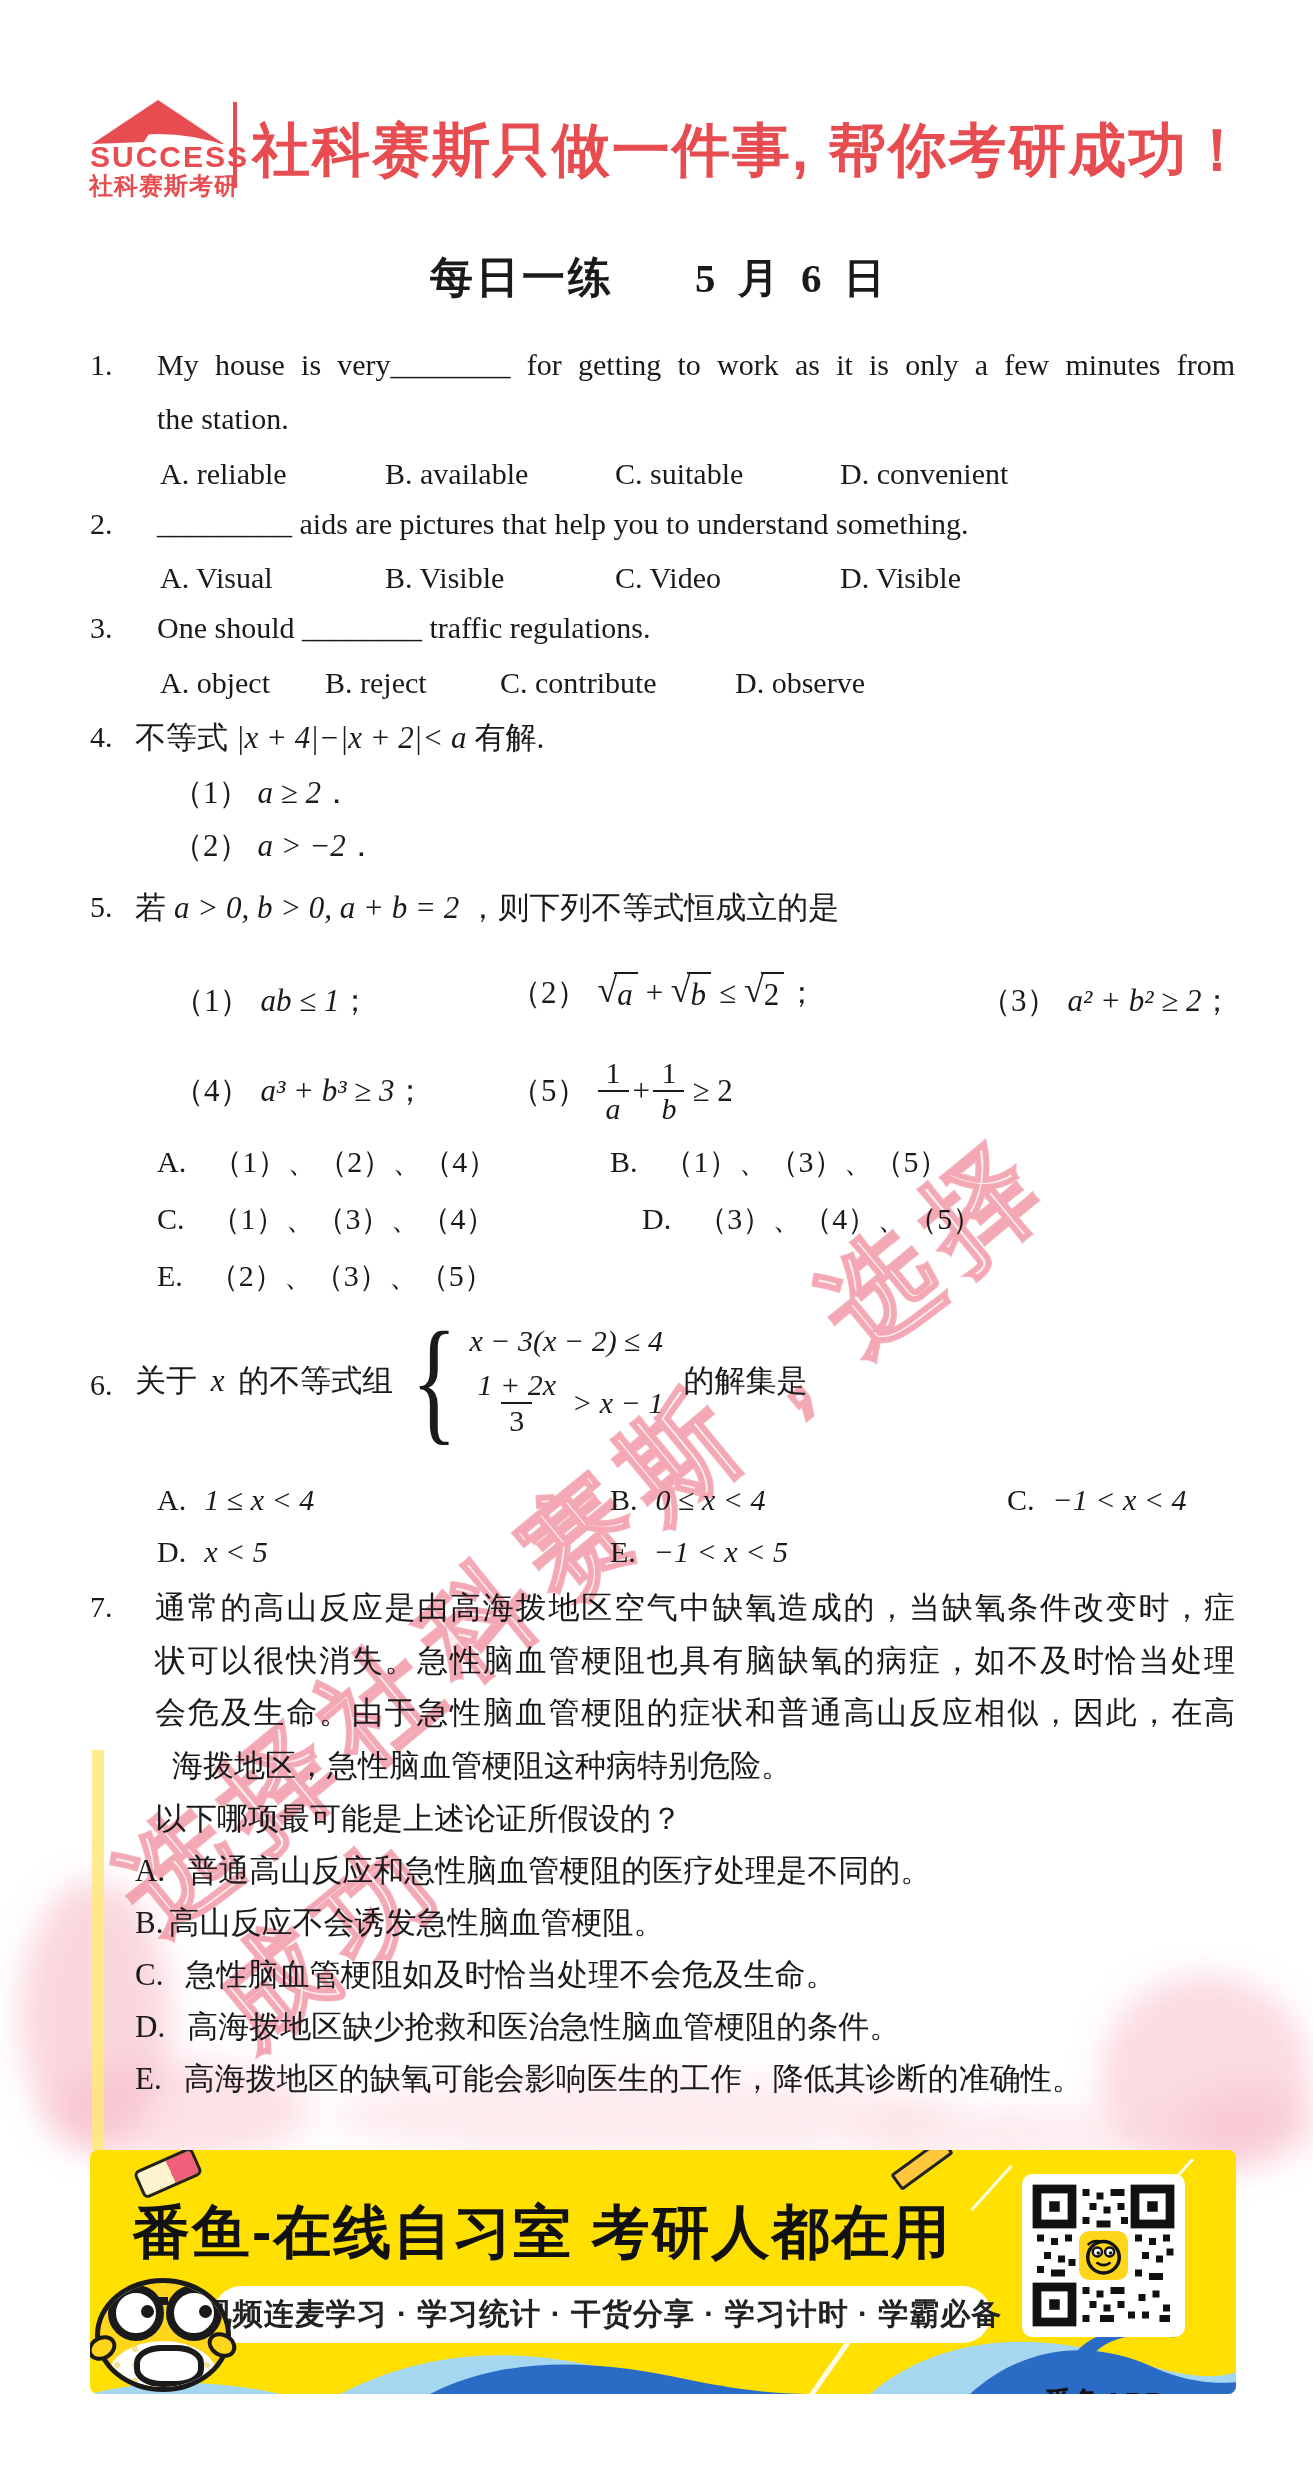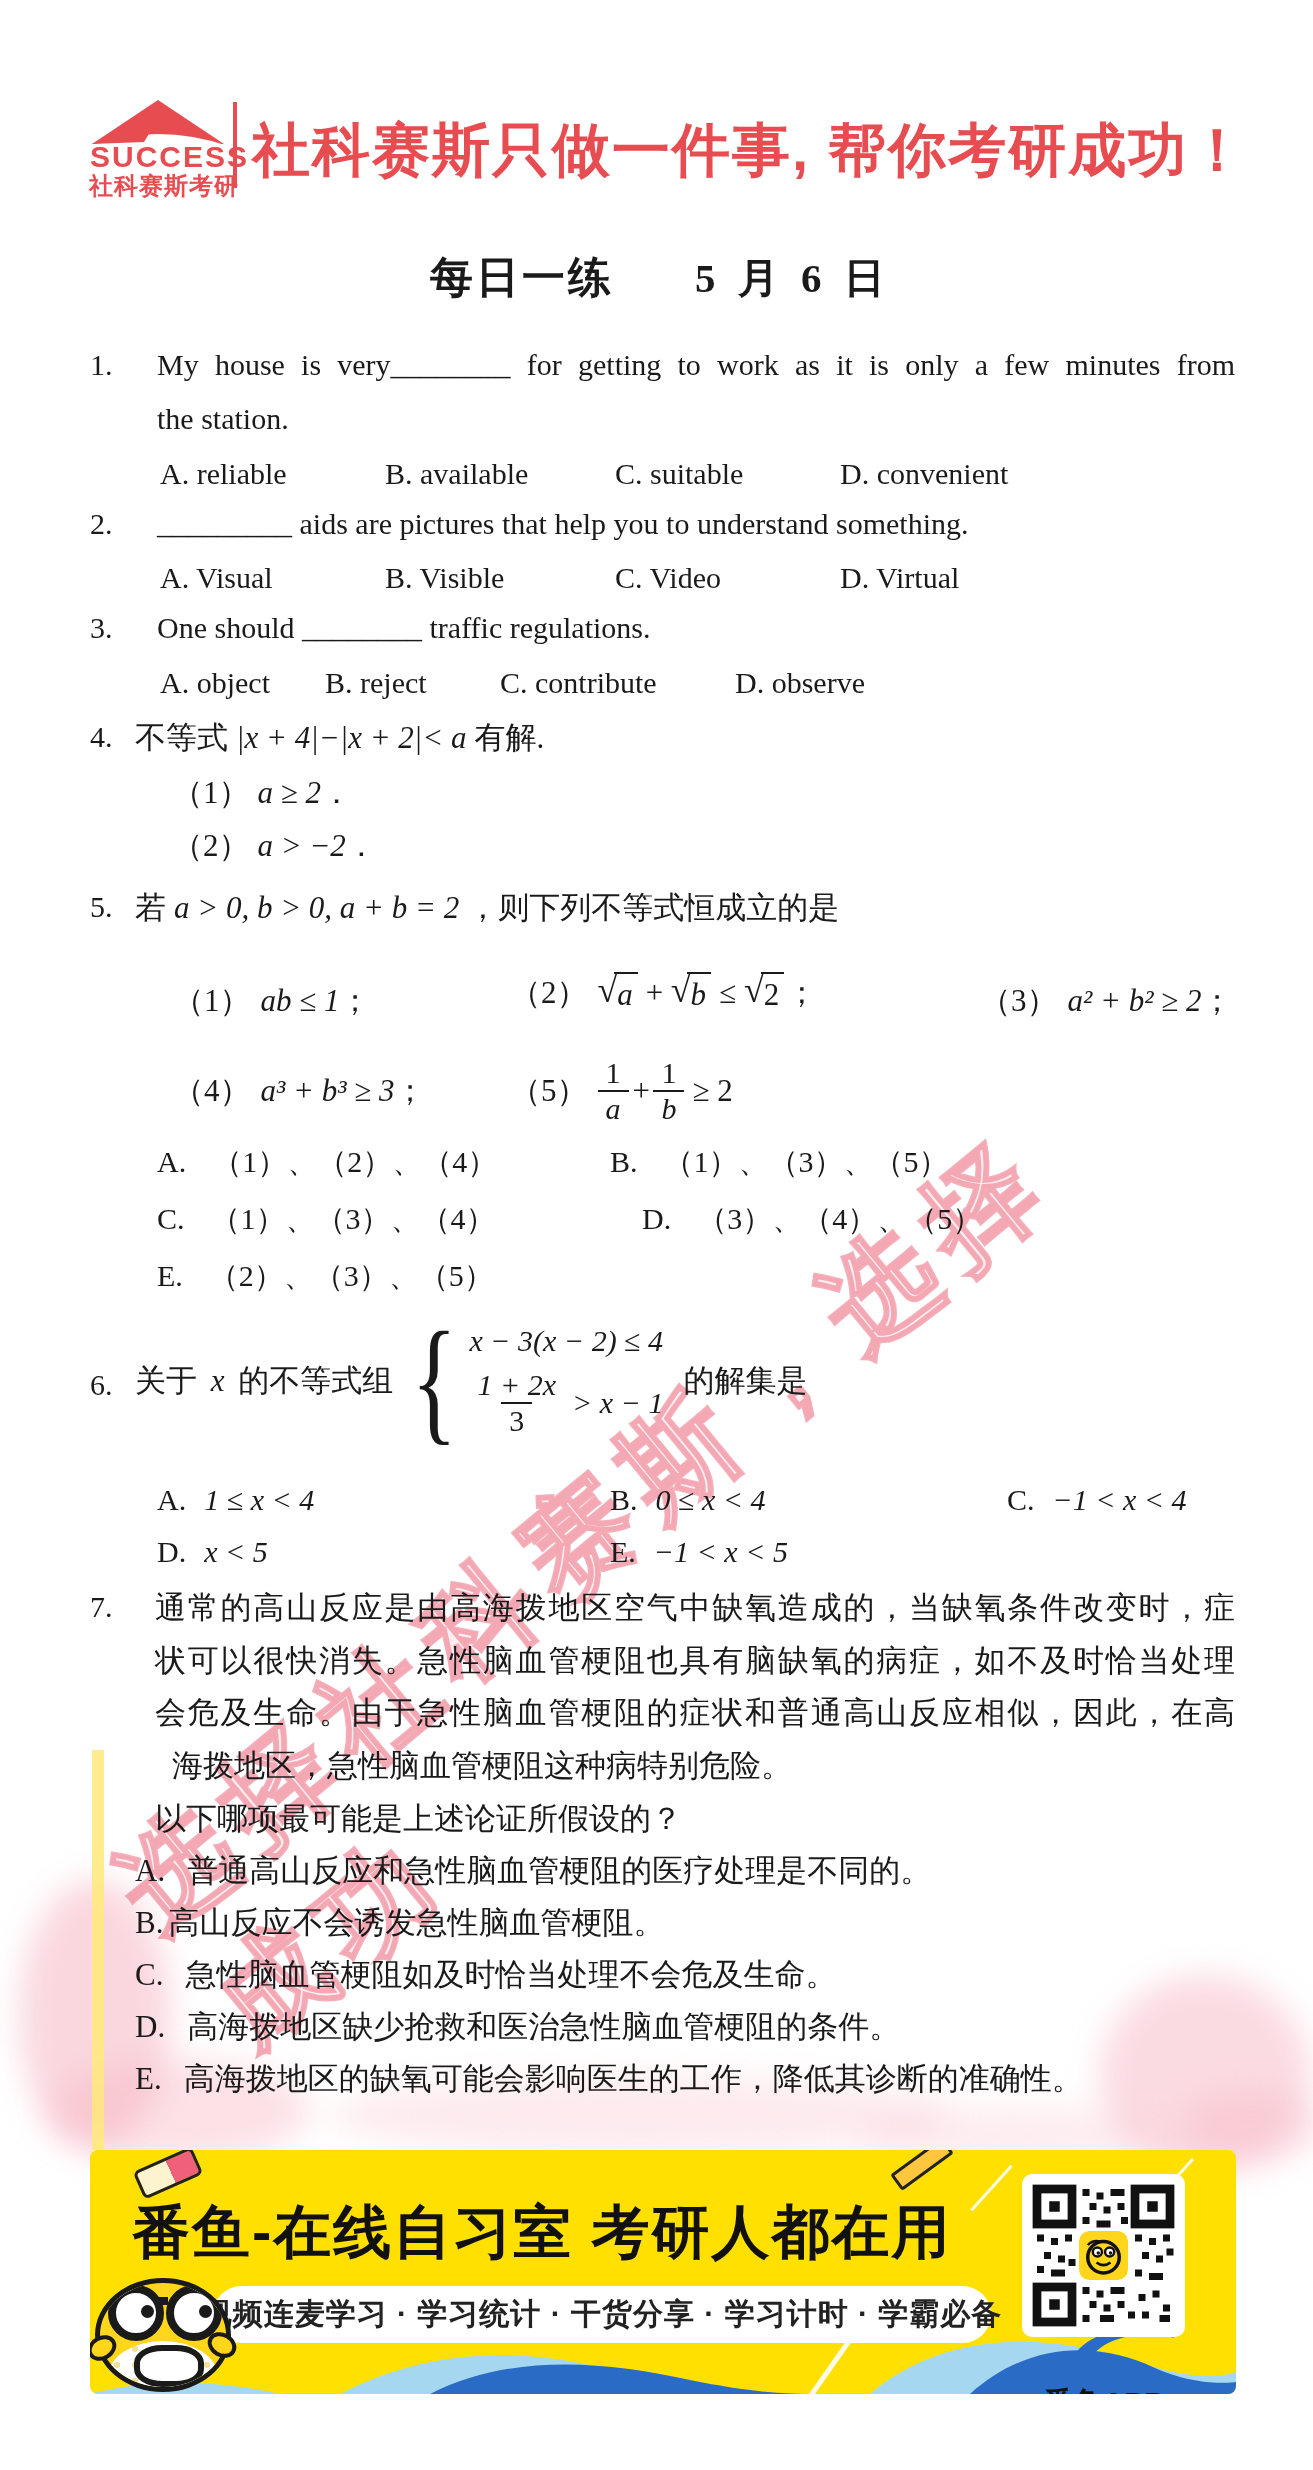--- a/index.html
+++ b/index.html
@@ -115,21 +115,21 @@
     <div class="abs line" style="left:160px;top:457px;">A. reliable</div>
     <div class="abs line" style="left:385px;top:457px;">B. available</div>
     <div class="abs line" style="left:615px;top:457px;">C. suitable</div>
     <div class="abs line" style="left:840px;top:457px;">D. convenient</div>
 
     <div class="qnum" style="top:507px;">2.</div>
     <div class="abs line" style="left:157px;top:507px;">_________ aids are pictures that help you to understand something.</div>
     <div class="abs line" style="left:160px;top:561px;">A. Visual</div>
     <div class="abs line" style="left:385px;top:561px;">B. Visible</div>
     <div class="abs line" style="left:615px;top:561px;">C. Video</div>
-    <div class="abs line" style="left:840px;top:561px;">D. Virtual</div>
+    <div class="abs line" style="left:840px;top:561px;">D. Visible</div>
 
     <div class="qnum" style="top:611px;">3.</div>
     <div class="abs line" style="left:157px;top:611px;">One should ________ traffic regulations.</div>
     <div class="abs line" style="left:160px;top:666px;">A. object</div>
     <div class="abs line" style="left:325px;top:666px;">B. reject</div>
     <div class="abs line" style="left:500px;top:666px;">C. contribute</div>
     <div class="abs line" style="left:735px;top:666px;">D. observe</div>
 
     <div class="qnum" style="top:720px;">4.</div>
     <div class="abs line cn" style="left:135px;top:720px;">

